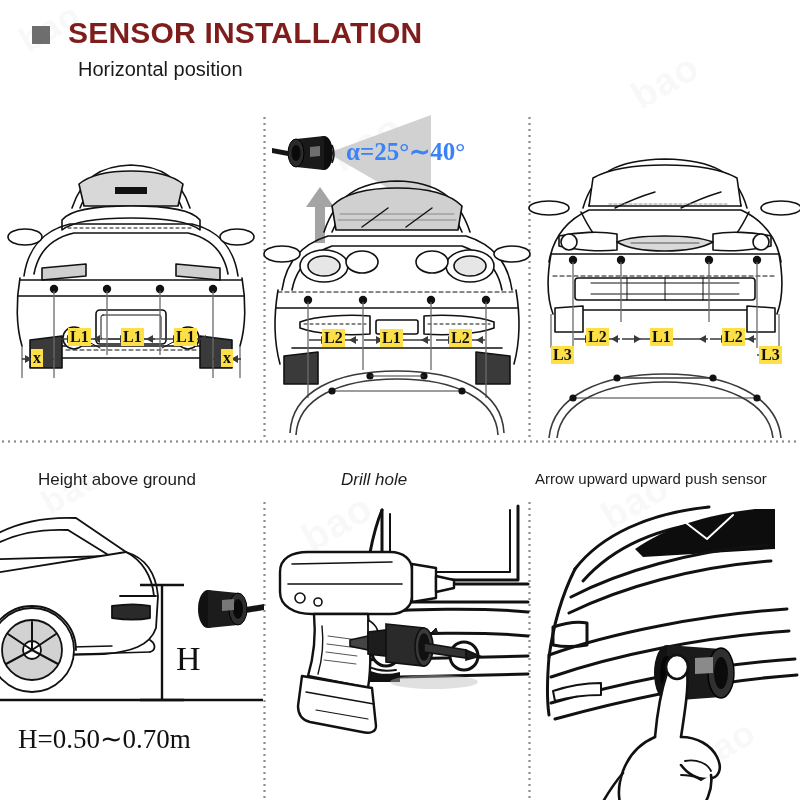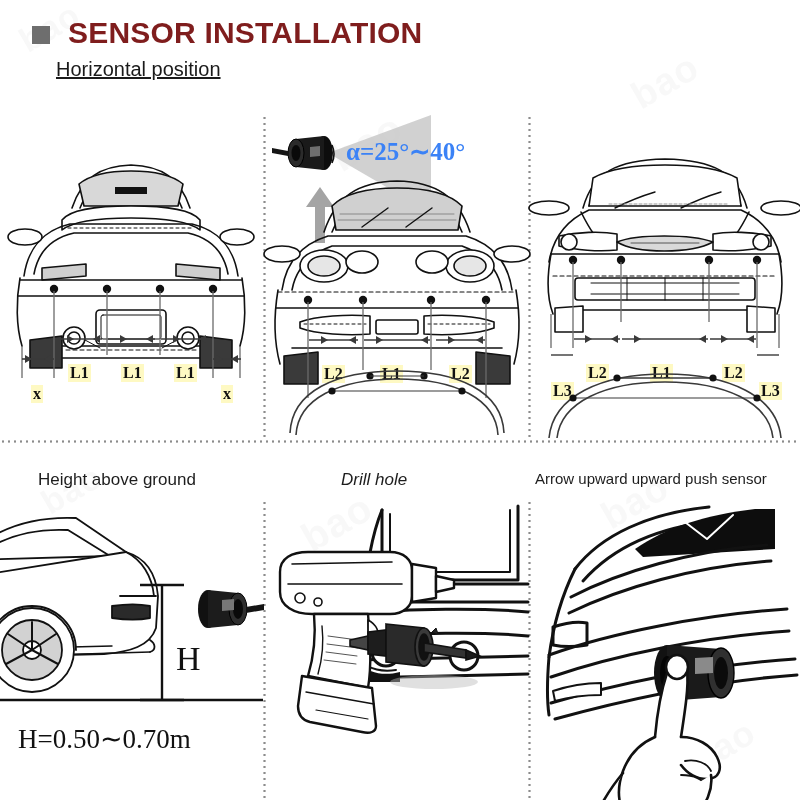--- a/index.html
+++ b/index.html
@@ -32,22 +32,22 @@
     position:absolute;left:32px;top:26px;width:18px;height:18px;
     background:#6e6e6e;
   }
   .hdr-title{
     position:absolute;left:68px;top:16px;
     font-size:30px;font-weight:700;letter-spacing:.2px;
     font-family:"Liberation Sans", sans-serif;
     color:#7f1d1d;
   }
   .hdr-sub{
-    position:absolute;left:56px;top:58px;
-    font-size:20px;font-weight:400;color:#1a1a1a;text-decoration:underline;
+    position:absolute;left:78px;top:58px;
+    font-size:20px;font-weight:400;color:#1a1a1a;
   }
 
   
   .divider-h{
     position:absolute;left:0;width:800px;height:3px;
     background-image:radial-gradient(circle, #8c8c8c 1px, rgba(0,0,0,0) 1.3px);
     background-size:6px 3px;background-repeat:repeat-x;
   }
   .divider-v{
     position:absolute;width:3px;
@@ -59,21 +59,21 @@
   .panel{position:absolute;}
   .panel-label{
     position:absolute;font-size:17px;color:#1d1d1d;white-space:nowrap;
   }
 
   
   .dimrow{position:absolute;height:26px;}
   .dim-txt{
     position:absolute;font-family:"Liberation Serif", serif;
     font-size:16px;font-weight:700;color:#111;white-space:nowrap;
-    background:#fef9c3;padding:0 2px;margin-top:36px;
+    background:#fde047;padding:0 2px;
   }
   .dim-txt.small{font-size:16px;}
 
   .formula{
     position:absolute;font-family:"Liberation Serif", serif;
     color:#111;white-space:nowrap;
   }
   .formula.f1{font-size:21px;}
   .formula.fbig{font-size:27px;}
 

